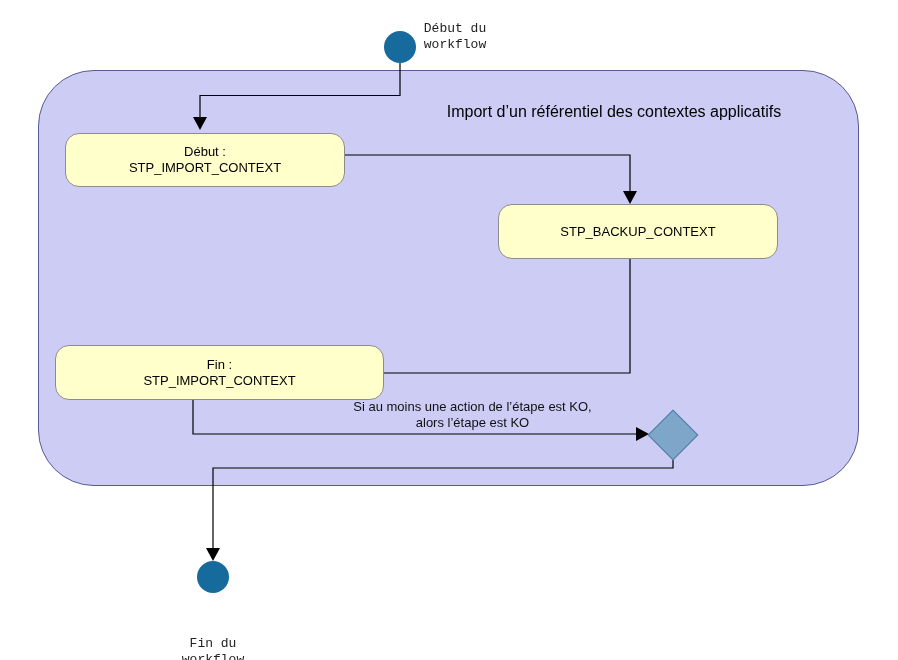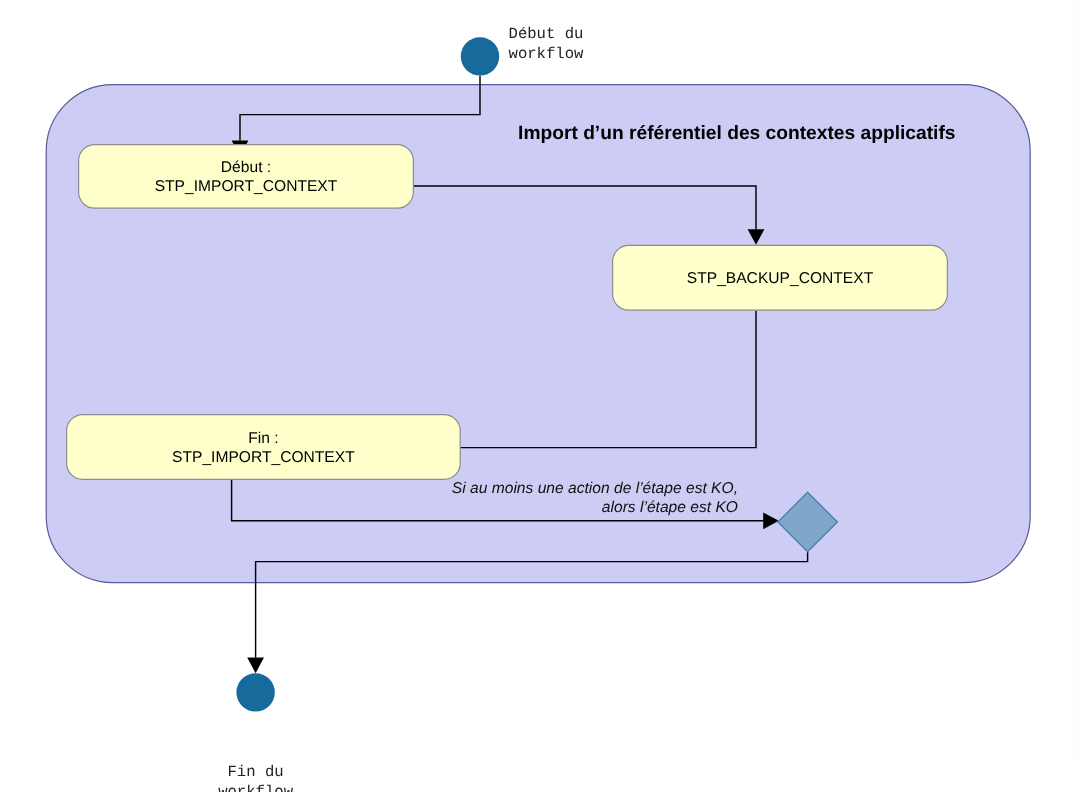--- a/index.html
+++ b/index.html
@@ -28,21 +28,21 @@
     box-sizing: border-box;
     z-index: 1;
   }
   .group-title {
     position: absolute;
     left: 399px;
     top: 103px;
     width: 430px;
     text-align: center;
     font-size: 16px;
-    font-weight: bold;
+    font-weight: normal;
     color: #000;
     z-index: 3;
   }
   .edges {
     position: absolute;
     left: 0;
     top: 0;
     width: 898px;
     height: 660px;
     z-index: 2;
@@ -65,22 +65,22 @@
     box-sizing: border-box;
     display: flex;
     align-items: center;
     justify-content: center;
     text-align: center;
     font-size: 13px;
     line-height: 16px;
     white-space: pre-line;
     z-index: 3;
   }
-  .step-debut  { left: 65px;  top: 120px; width: 280px; height: 54px; }
-  .step-backup { left: 510px; top: 204px; width: 280px; height: 55px; }
+  .step-debut  { left: 65px;  top: 133px; width: 280px; height: 54px; }
+  .step-backup { left: 498px; top: 204px; width: 280px; height: 55px; }
   .step-fin    { left: 55px;  top: 345px; width: 329px; height: 55px; }
   .terminal {
     position: absolute;
     width: 32px;
     height: 32px;
     border-radius: 50%;
     background: var(--terminal-fill, #176a9c);
     z-index: 3;
   }
   .terminal-start { left: 384px; top: 31px; }
@@ -107,27 +107,26 @@
     z-index: 3;
     font-family: Liberation Mono, monospace;
   }
   .label-start { left: 413px; top: 21px;  width: 84px; }
   .label-end   { left: 171px; top: 590px; width: 84px; margin-top: 46px; }
   .annotation {
     position: absolute;
     left: 330px;
     top: 399px;
     width: 285px;
-    text-align: right;
+    text-align: center;
     font-size: 13px;
     line-height: 16px;
     white-space: pre-line;
     color: #111;
     z-index: 3;
-    font-style: italic;
   }
 </style>
 </head>
 <body>
 
 <div class="canvas">
 
   <div class="group-frame"></div>
 
   <svg class="edges" viewBox="0 0 898 660" xmlns="http://www.w3.org/2000/svg">

